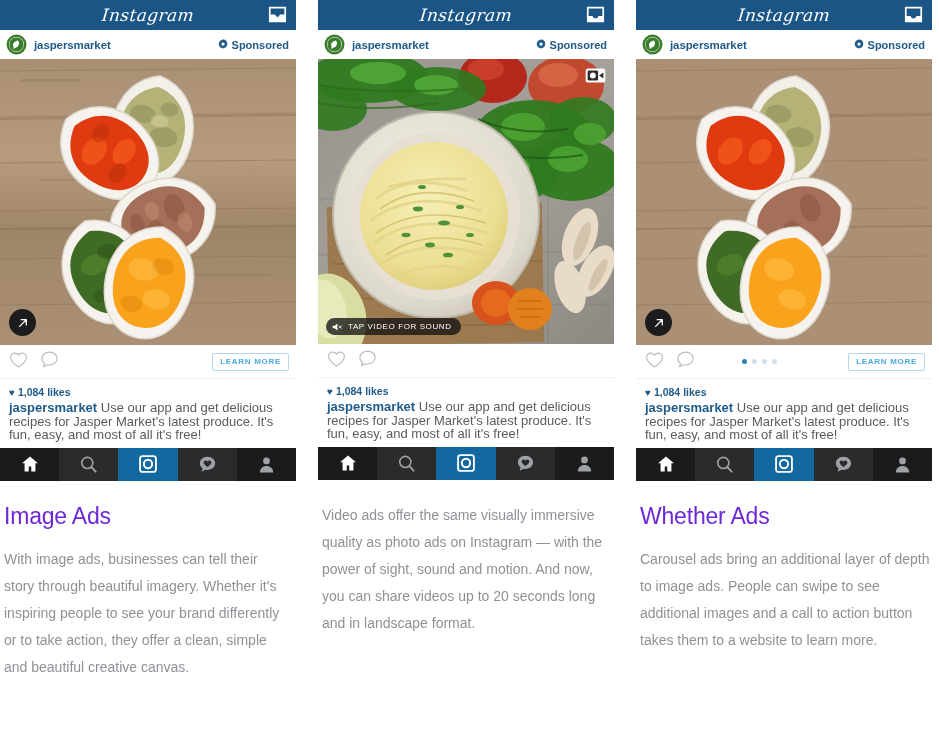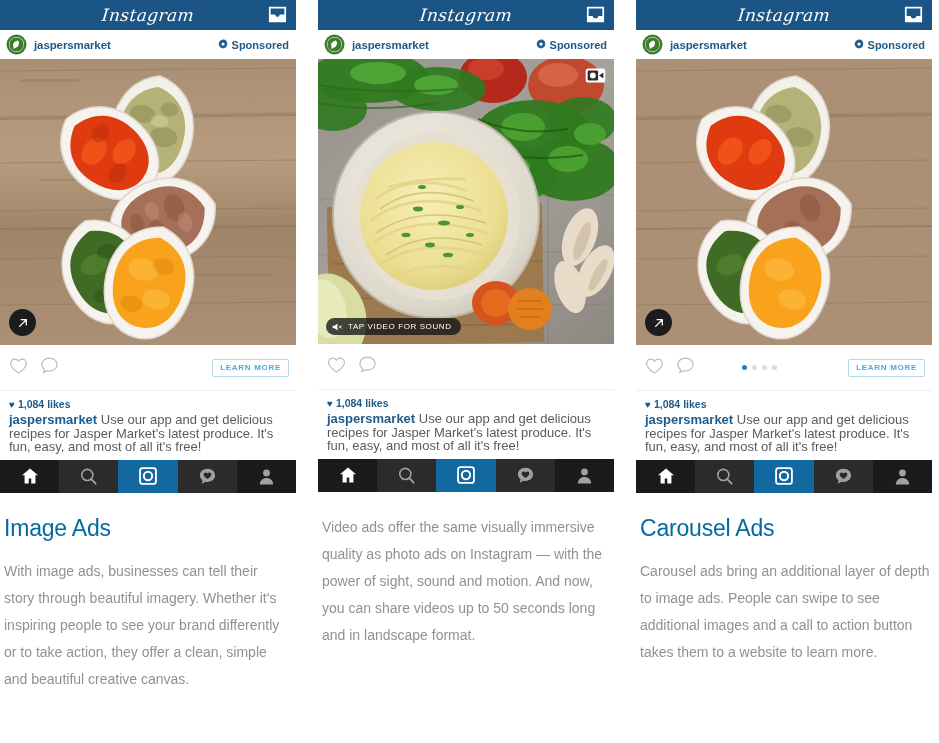--- a/index.html
+++ b/index.html
@@ -57,21 +57,21 @@
   .sound-badge {
     position: absolute; left: 8px; bottom: 9px; height: 17px;
     background: rgba(20,20,20,.78); border-radius: 9px;
     display: flex; align-items: center; padding: 0 9px 0 6px;
     color: #fff; font-size: 8px; letter-spacing: .6px;
   }
   .sound-badge svg { margin-right: 4px; }
 
   
   .actions {
-    height: 46px; display: flex; align-items: center;
+    height: 34px; display: flex; align-items: center;
     padding: 0 7px 0 9px; border-bottom: 1px solid #eeeeee;
   }
   .act-ico { margin-right: 12px; }
   .dots { display: flex; align-items: center; margin: 0 auto; gap: 5px; }
   .dot { width: 5px; height: 5px; border-radius: 50%; background: #cfdfea; }
   .dot.on { background: #2a7fb8; }
   .learn-more {
     margin-left: auto; border: 1px solid #b4d8ee; border-radius: 2px;
     color: #4aaae0; font-size: 8px; font-weight: bold; letter-spacing: .7px;
     padding: 4px 7px; background: #fff; line-height: 1;
@@ -89,21 +89,21 @@
 
   
   .navbar { display: flex; height: 33px; background: #1b1b1b; }
   .navcell { flex: 1; display: flex; align-items: center; justify-content: center; }
   .navcell.n2, .navcell.n4 { background: #2b2b2b; }
   .navcell.n3 { background: #1269a0; }
 
   
   .textblock { padding: 22px 6px 0 4px; }
   .tb-title {
-    font-size: 23px; color: #0369a1; font-weight: normal;
+    font-size: 23px; color: #6d28d9; font-weight: normal;
     letter-spacing: -.2px; margin-bottom: 16px;
   }
   .tb-body { font-size: 14px; line-height: 27px; color: #8f9196; }
 </style>
 </head>
 <body>
 
 <div class="page">
 
   <div class="col">
@@ -530,21 +530,21 @@
         <div class="navcell n5">
           <svg viewBox="0 0 24 24" width="19" height="19">
               <circle cx="12" cy="7.5" r="4.3" fill="#9ea2a6"></circle>
               <path d="M3.6 22c0-4.7 3.8-8 8.4-8s8.4 3.3 8.4 8z" fill="#9ea2a6"></path>
             </svg>
         </div>
       </div>
     </div>
 
     <div class="textblock">
-      <p class="tb-body">Video ads offer the same visually immersive quality as photo ads on Instagram — with the power of sight, sound and motion. And now, you can share videos up to 50 seconds long and in landscape format.</p>
+      <p class="tb-body">Video ads offer the same visually immersive quality as photo ads on Instagram — with the power of sight, sound and motion. And now, you can share videos up to 20 seconds long and in landscape format.</p>
     </div>
   </div>
 
   <div class="gap"></div>
 
   <div class="col wide">
     <div class="card">
 
       <div class="ig-header">
         <span class="ig-logo">Instagram</span>
@@ -698,18 +698,18 @@
         <div class="navcell n5">
           <svg viewBox="0 0 24 24" width="19" height="19">
               <circle cx="12" cy="7.5" r="4.3" fill="#9ea2a6"></circle>
               <path d="M3.6 22c0-4.7 3.8-8 8.4-8s8.4 3.3 8.4 8z" fill="#9ea2a6"></path>
             </svg>
         </div>
       </div>
     </div>
 
     <div class="textblock">
-      <h2 class="tb-title">Carousel Ads</h2>
+      <h2 class="tb-title">Whether Ads</h2>
       <p class="tb-body">Carousel ads bring an additional layer of depth to image ads. People can swipe to see additional images and a call to action button takes them to a website to learn more.</p>
     </div>
   </div>
 
 </div>
 
 </body></html>

